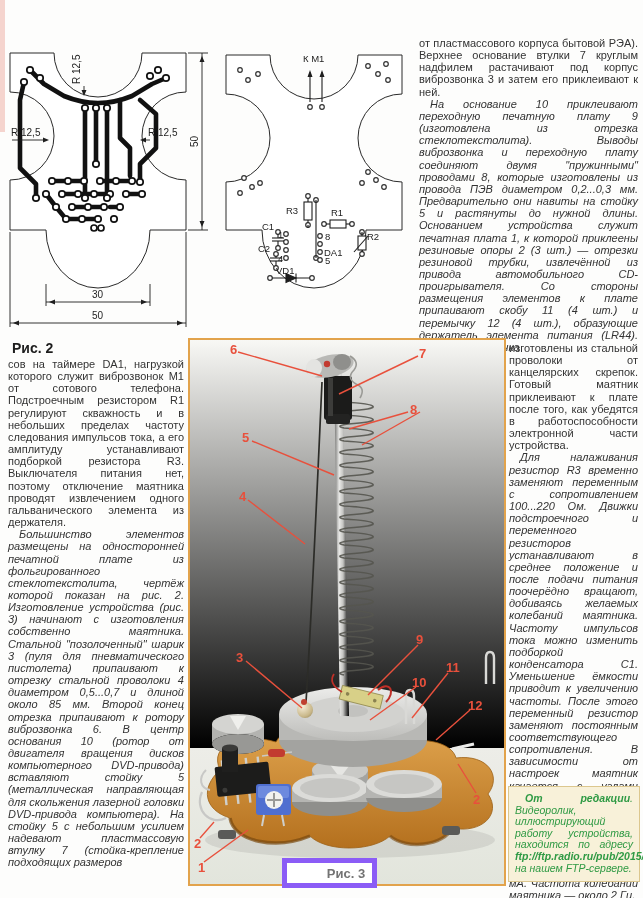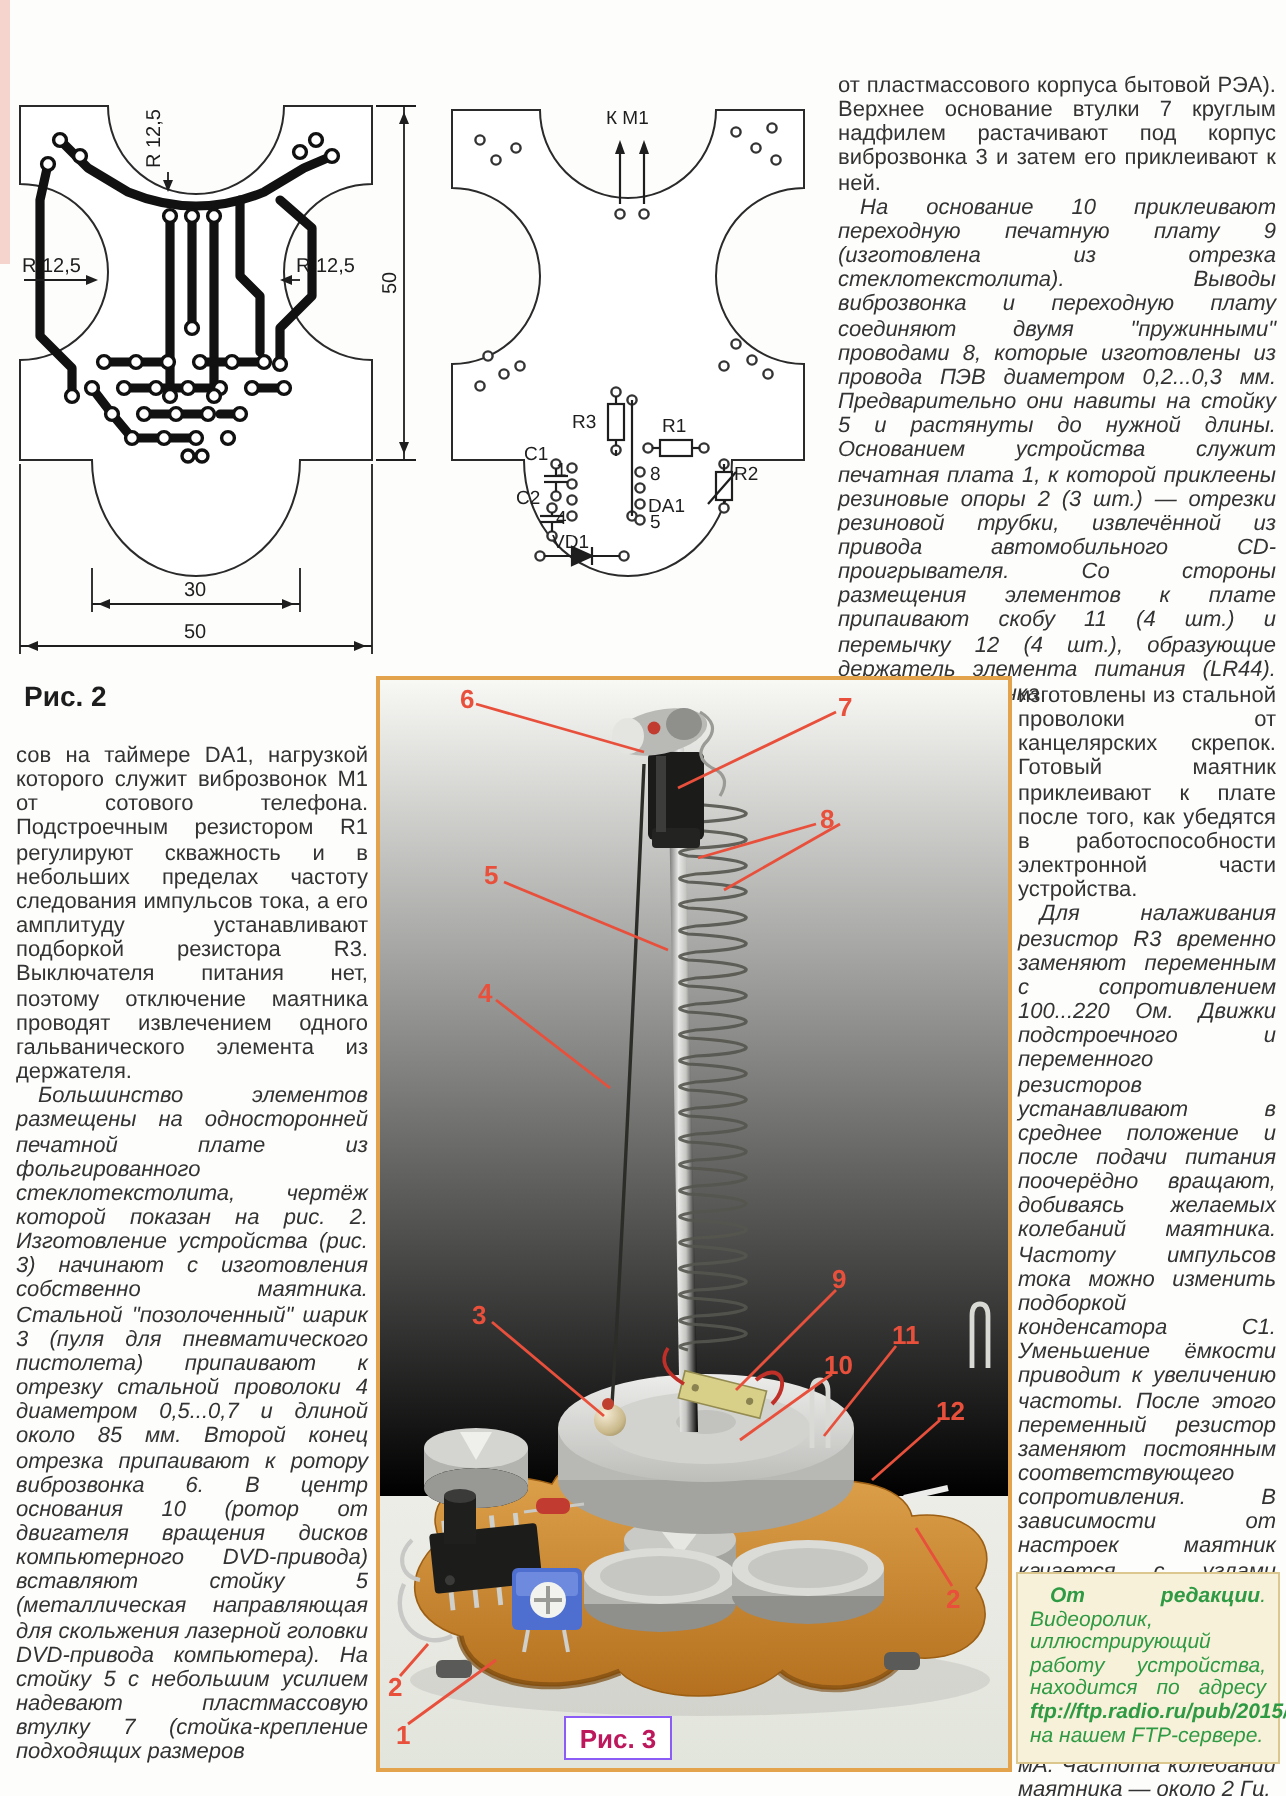--- a/index.html
+++ b/index.html
@@ -5,35 +5,35 @@
   html,body{margin:0;padding:0;}
   body{
     width:643px;height:898px;position:relative;background:#fdfdfc;
     font-family:"Liberation Sans", sans-serif;color:#2e2e2e;overflow:hidden;
   }
   .scan-edge{position:absolute;left:0;top:0;width:5px;height:132px;background:#f3cdc6;opacity:.85;}
   
   .col{position:absolute;text-align:justify;font-size:11px;line-height:12.15px;color:#333;}
   .col p{margin:0;}
   .col p.ind{text-indent:11px;font-style:italic;}
-  #left-col{left:8px;top:372px;width:176px;}
+  #left-col{left:8px;top:358px;width:176px;}
   #right-col-wide{left:419px;top:37px;width:219px;}
   #right-col-narrow{left:509px;top:330px;width:129px;margin-top:12px;}
   .fig-caption{position:absolute;font-weight:bold;font-size:14px;color:#1d1d1d;}
   #fig2-caption{left:12px;top:340px;}
   
   #photo-frame{
     position:absolute;left:188px;top:338px;width:314px;height:544px;
     border:2px solid #e2a34c;background:#f2f2ee;
   }
   #fig3-caption-box{
     position:absolute;left:282px;top:858px;width:52px;height:20px;
-    background:#ffffff;border:1px solid #8b5cf6;z-index:5;
+    background:#ffffff;border:5px solid #8b5cf6;z-index:5;
     display:flex;align-items:center;justify-content:center;
-    font-weight:bold;font-size:13px;color:#be185d;
+    font-weight:bold;font-size:13px;color:#737373;padding-left:33px;
   }
   
   #editorial-box{
     position:absolute;left:508px;top:786px;width:118px;
     background:#f8f1d9;border:1px solid #dcc globalization;
     border:1px solid #dcc78e;padding:6px 6px 7px 6px;
     font-size:10.5px;line-height:11.6px;color:#2f9a44;
     font-style:italic;text-align:justify;
   }
   #editorial-box .lead{font-weight:bold;}

